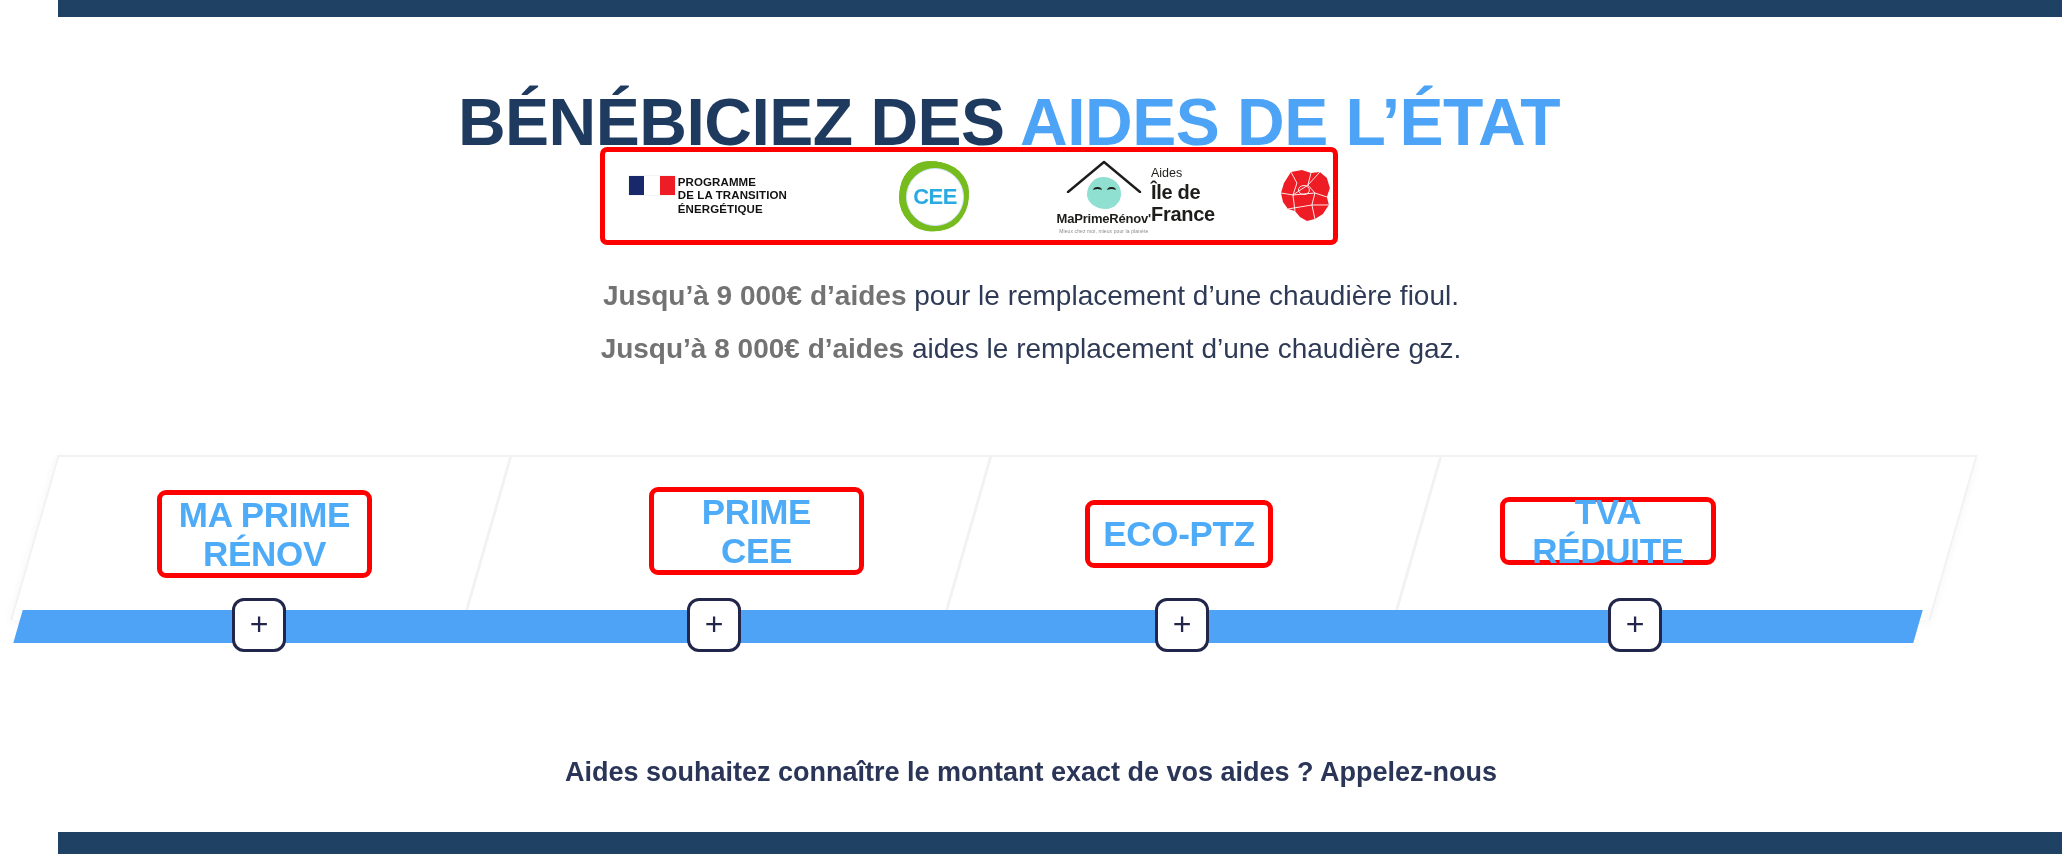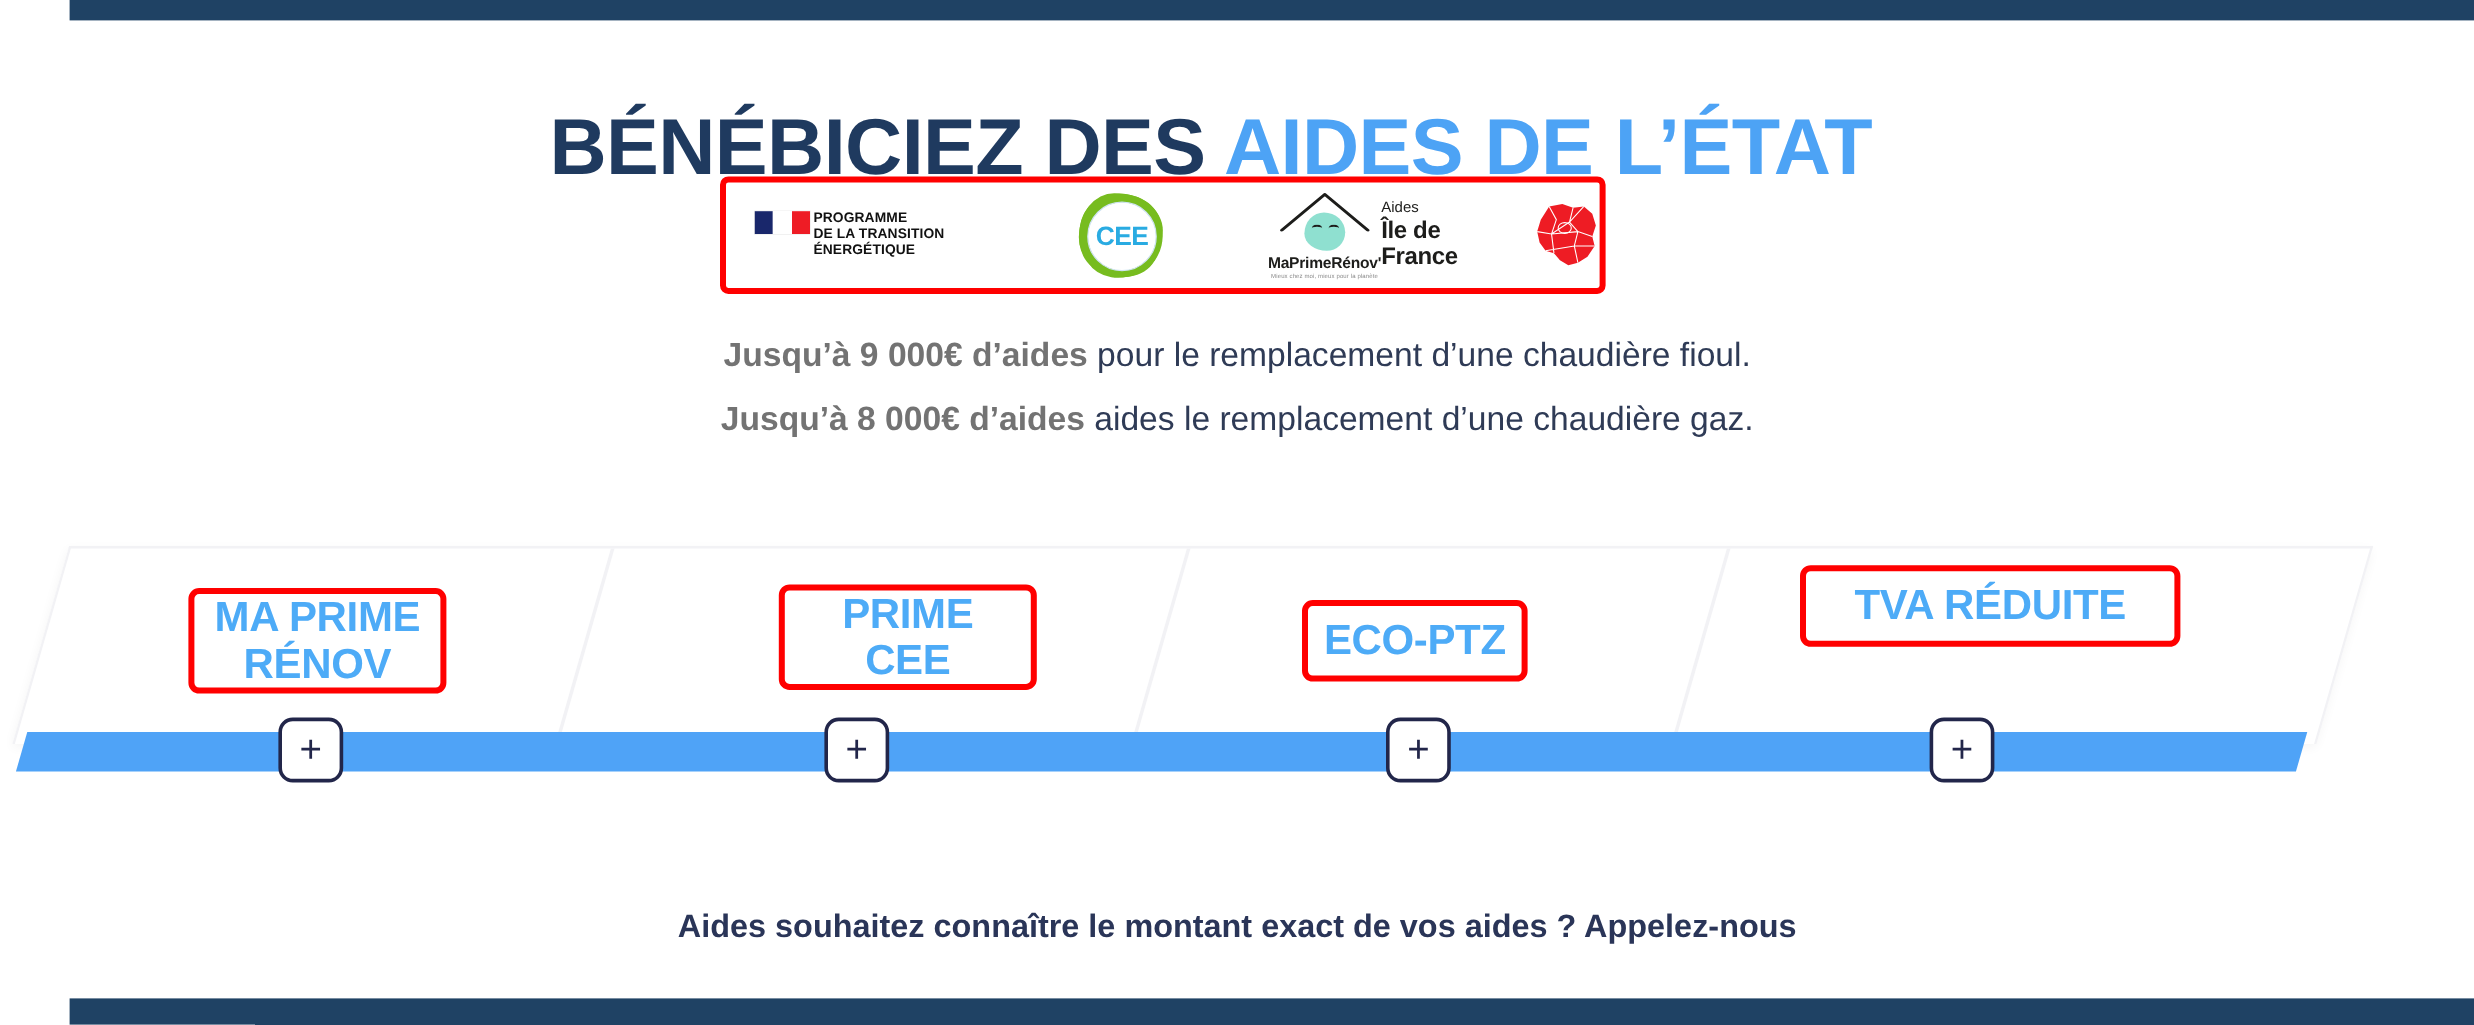--- a/index.html
+++ b/index.html
@@ -173,21 +173,21 @@
     box-sizing:border-box;
   }
   .card span{
     color:#4dabf7;font-weight:700;font-size:35px;line-height:1.12;
     letter-spacing:-0.3px;
   }
 
   .card.c0{left:157px;top:490px;width:215px;height:88px;}
   .card.c1{left:622px;top:487px;width:215px;height:88px;margin-left:27px;}
   .card.c2{left:1085px;top:500px;width:188px;height:68px;}
-  .card.c3{left:1500px;top:471px;width:317px;height:68px;}
+  .card.c3{left:1500px;top:497px;width:216px;height:68px;}
 
   
   .plus{
     position:absolute;
     width:54px;height:54px;
     background:#ffffff;
     border:3px solid #22264a;
     border-radius:12px;
     display:flex;align-items:center;justify-content:center;
     box-sizing:border-box;

